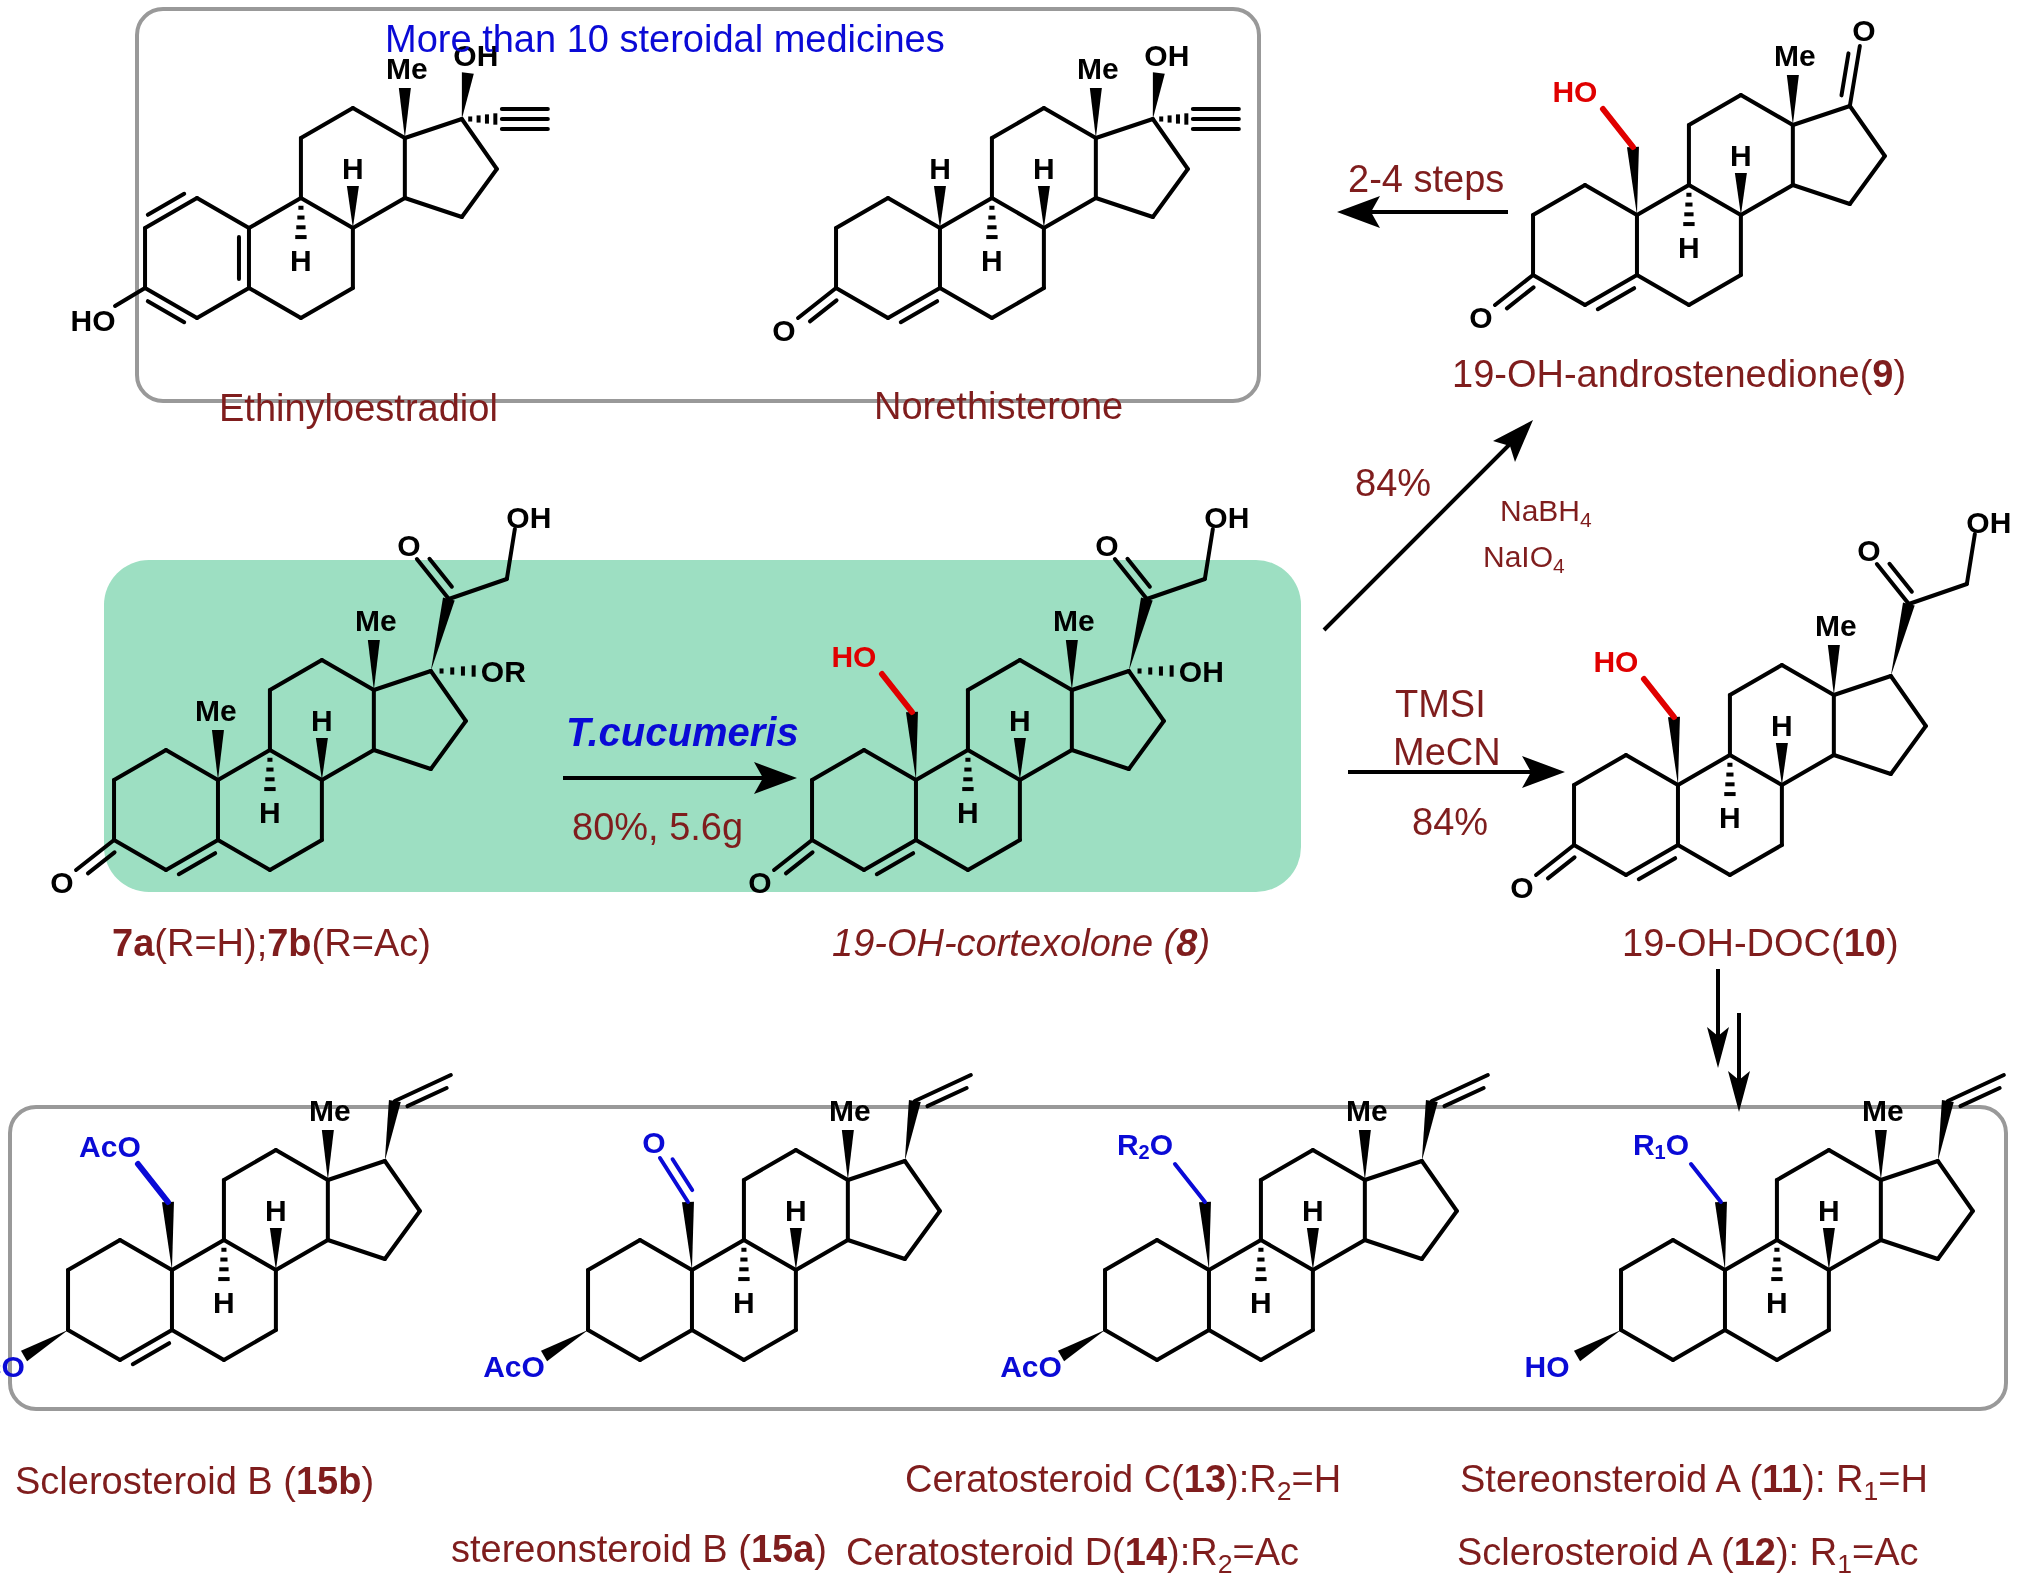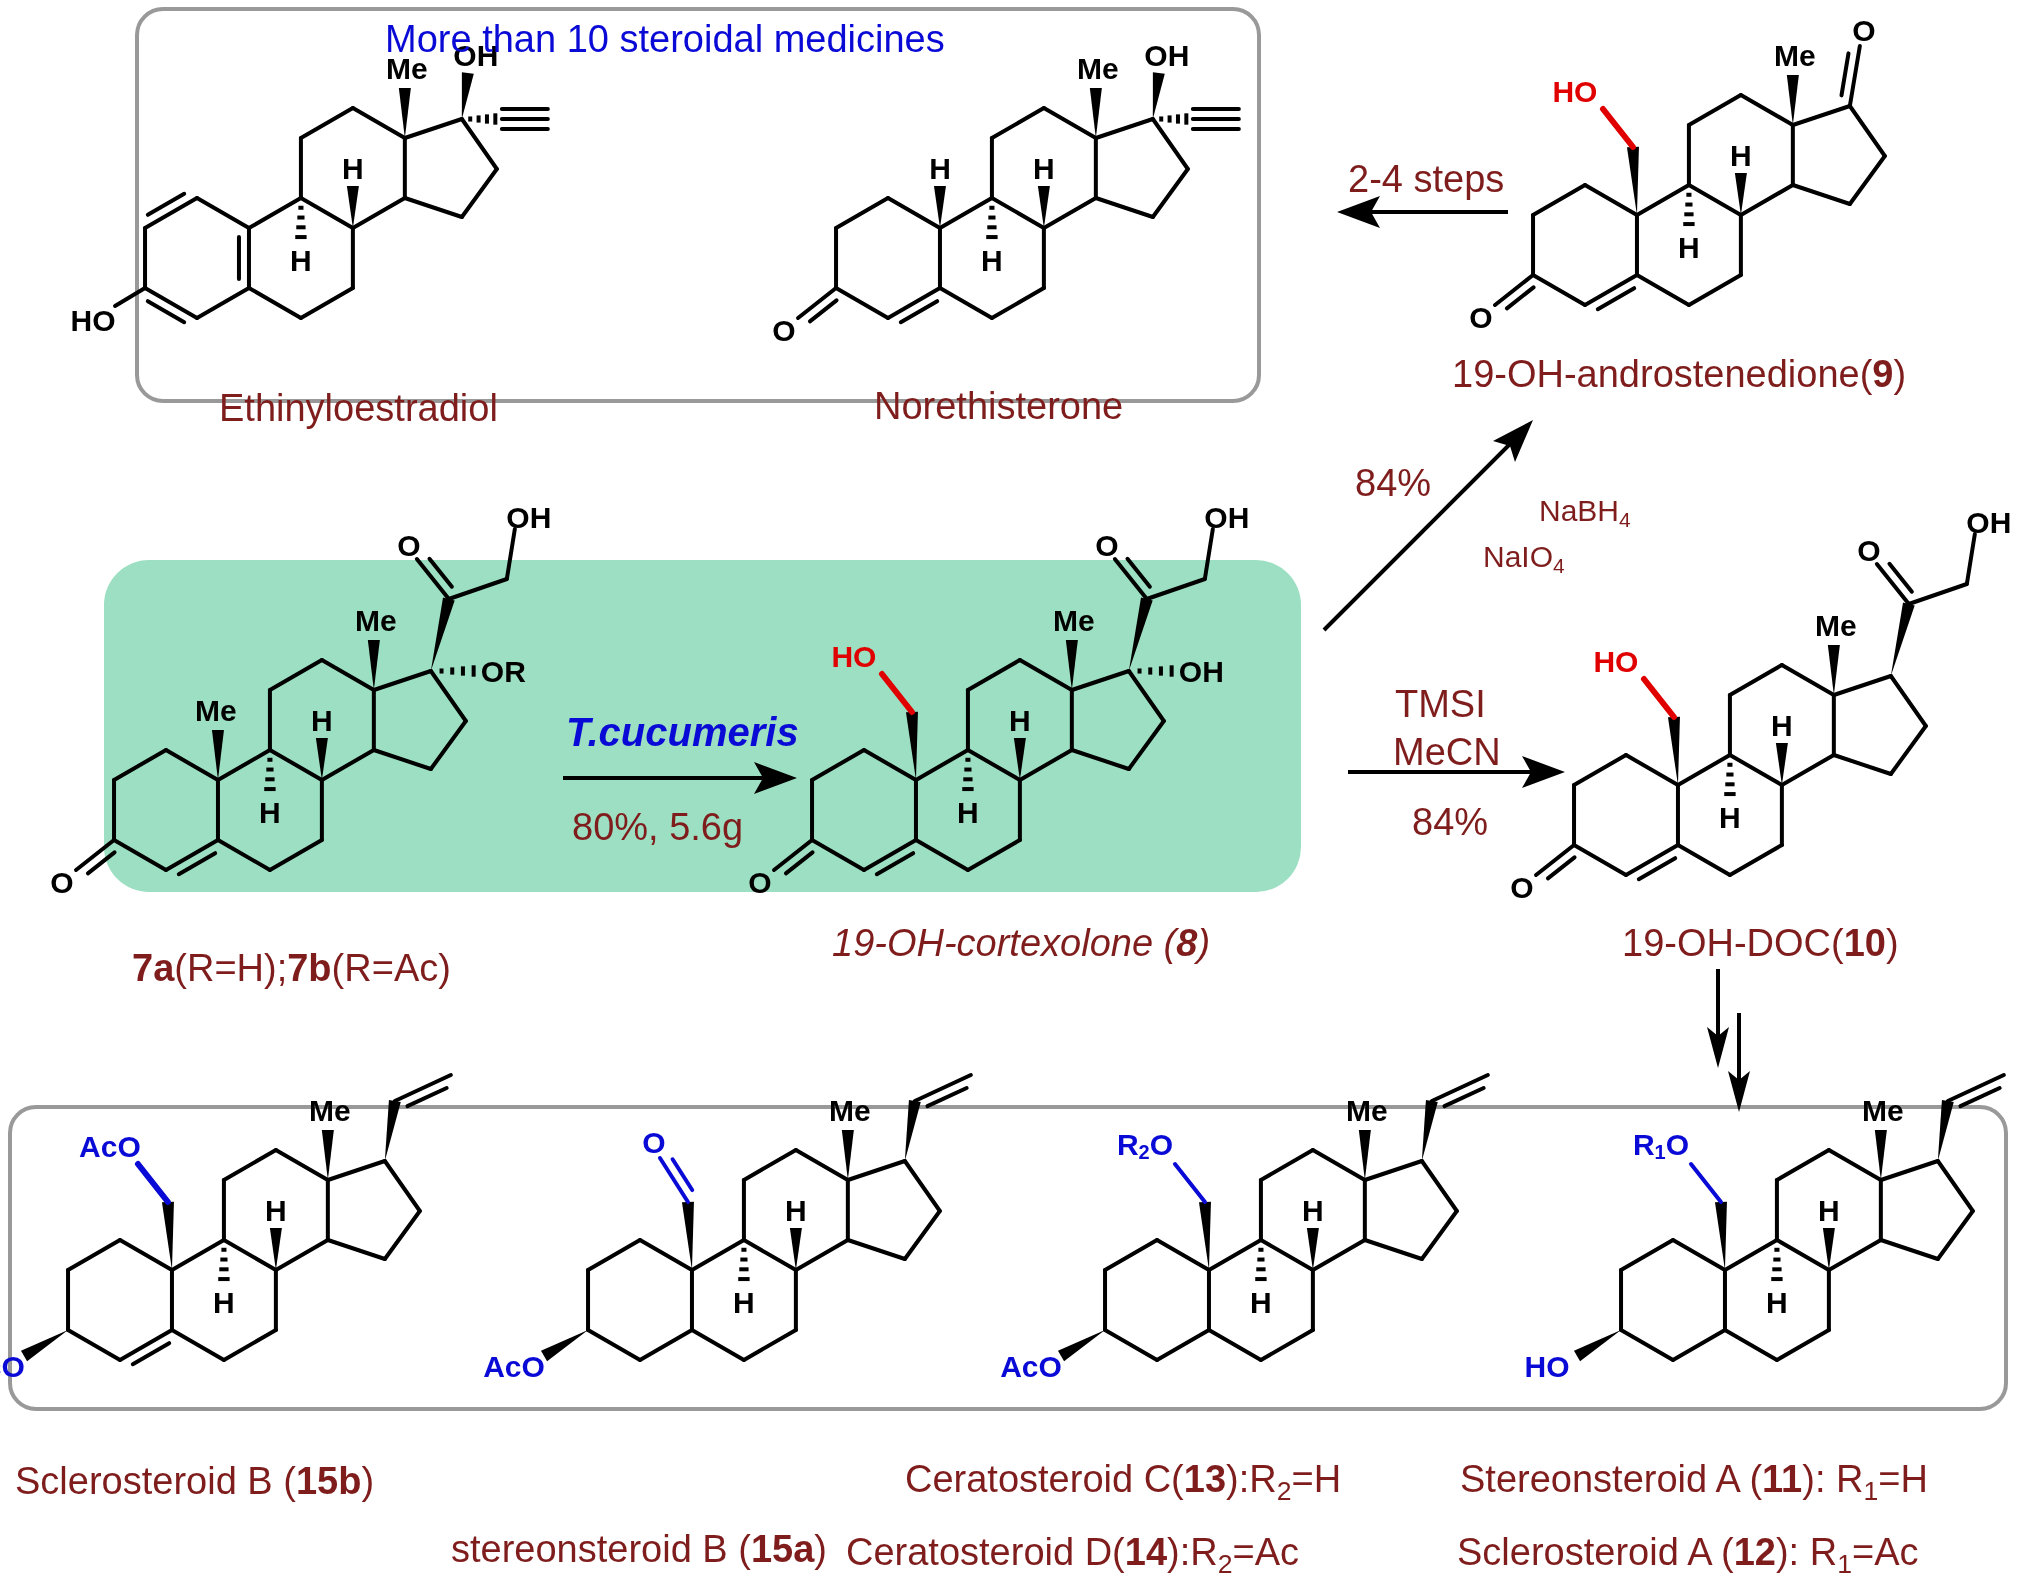--- a/index.html
+++ b/index.html
@@ -519,31 +519,31 @@
     </g>
 </svg>
 
 <div class="lbl blue" style="left:385px; top:20px; font-size:38px;">More than 10 steroidal medicines</div>
 <div class="lbl" style="left:219px; top:357px;margin-top:32px;">Ethinyloestradiol</div>
 <div class="lbl" style="left:874px; top:357px;margin-top:30px;">Norethisterone</div>
 
 <div class="lbl" style="left:1348px; top:160px;">2-4 steps</div>
 
 <div class="lbl" style="left:1355px; top:464px;">84%</div>
-<div class="lbl reagent-sm" style="left:1539px; top:496px;"><span>NaBH</span><sub>4</sub></div>
+<div class="lbl reagent-sm" style="left:1500px; top:496px;"><span>NaBH</span><sub>4</sub></div>
 <div class="lbl reagent-sm" style="left:1483px; top:542px;"><span>NaIO</span><sub>4</sub></div>
 
 <div class="lbl cuc" style="left:566px; top:712px;">T.cucumeris</div>
 <div class="lbl" style="left:572px; top:808px;">80%, 5.6g</div>
 
 <div class="lbl" style="left:1395px; top:685px;">TMSI</div>
 <div class="lbl" style="left:1393px; top:733px;">MeCN</div>
 <div class="lbl" style="left:1412px; top:803px;">84%</div>
 
-<div class="lbl" style="left:112px; top:949px;margin-left:20px;"><b>7a</b><span>(R=H);</span><b>7b</b><span>(R=Ac)</span></div>
+<div class="lbl" style="left:112px; top:924px;"><b>7a</b><span>(R=H);</span><b>7b</b><span>(R=Ac)</span></div>
 <div class="lbl" style="left:832px; top:924px;font-style:italic;"><span>19-OH-cortexolone (</span><b>8</b><span>)</span></div>
 <div class="lbl" style="left:1452px; top:355px;"><span>19-OH-androstenedione(</span><b>9</b><span>)</span></div>
 <div class="lbl" style="left:1622px; top:924px;"><span>19-OH-DOC(</span><b>10</b><span>)</span></div>
 
 <div class="lbl" style="left:15px; top:1462px;"><span>Sclerosteroid B (</span><b>15b</b><span>)</span></div>
 <div class="lbl" style="left:443px; top:1530px;margin-left:8px;"><span>stereonsteroid B (</span><b>15a</b><span>)</span></div>
 <div class="lbl" style="left:893px; top:1460px;margin-left:12px;"><span>Ceratosteroid C(</span><b>13</b><span>):R</span><sub>2</sub><span>=H</span></div>
 <div class="lbl" style="left:846px; top:1533px;"><span>Ceratosteroid D(</span><b>14</b><span>):R</span><sub>2</sub><span>=Ac</span></div>
 <div class="lbl" style="left:1460px; top:1460px;"><span>Stereonsteroid A (</span><b>11</b><span>): R</span><sub>1</sub><span>=H</span></div>
 <div class="lbl" style="left:1457px; top:1533px;"><span>Sclerosteroid A (</span><b>12</b><span>): R</span><sub>1</sub><span>=Ac</span></div>

